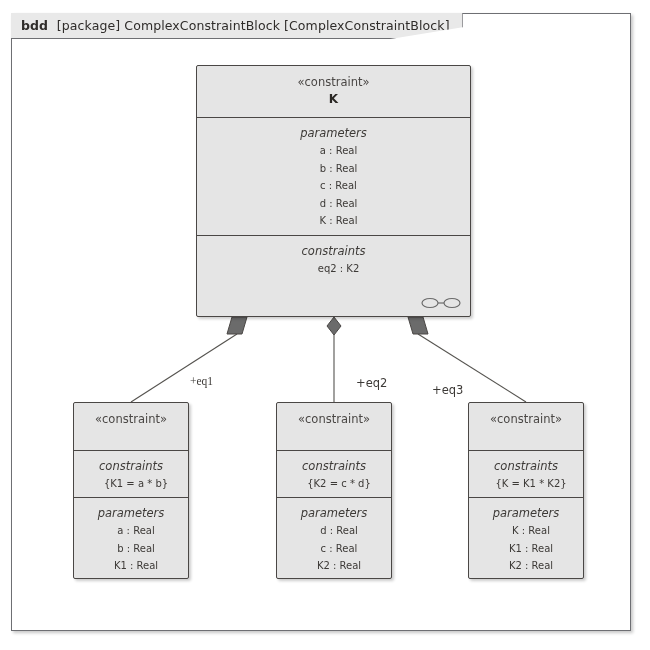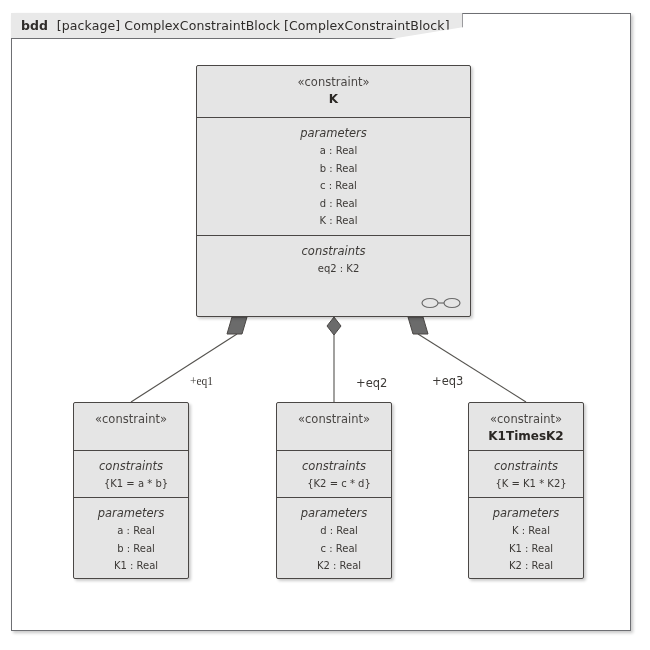--- a/index.html
+++ b/index.html
@@ -140,21 +140,21 @@
   .diamond   { fill: #6b6b6b; stroke: #4a4745; stroke-width: 1; }
 
   .edge-label {
     position: absolute;
     font-size: 11.5px;
     color: #3d3a37;
     white-space: nowrap;
   }
   #label-eq1 { left: 190px; top: 375px; font-family: Liberation Serif, serif; }
   #label-eq2 { left: 317px; top: 376px; margin-left: 39px; }
-  #label-eq3 { left: 432px; top: 374px; }
+  #label-eq3 { left: 432px; top: 383px; }
 </style>
 </head>
 <body>
 
 <div id="diagram-frame"></div>
 
 <div id="frame-tab">
   <span class="tab-kind">bdd</span>
   <span class="tab-text">[package] ComplexConstraintBlock [ComplexConstraintBlock]</span>
 </div>
@@ -241,21 +241,20 @@
       <div class="feature">d : Real</div>
       <div class="feature">c : Real</div>
       <div class="feature">K2 : Real</div>
     </div>
   </div>
 </div>
 
 <div class="block subblock" id="block-K1TimesK2">
   <div class="compartment c-header block-header">
     <div class="stereotype">«constraint»</div>
-    <div class="block-name">K1TimesK2</div>
   </div>
   <div class="compartment c-constraints">
     <div class="compartment-title">constraints</div>
     <div class="features">
       <div class="feature">{K = K1 * K2}</div>
     </div>
   </div>
   <div class="compartment c-parameters">
     <div class="compartment-title">parameters</div>
     <div class="features">

